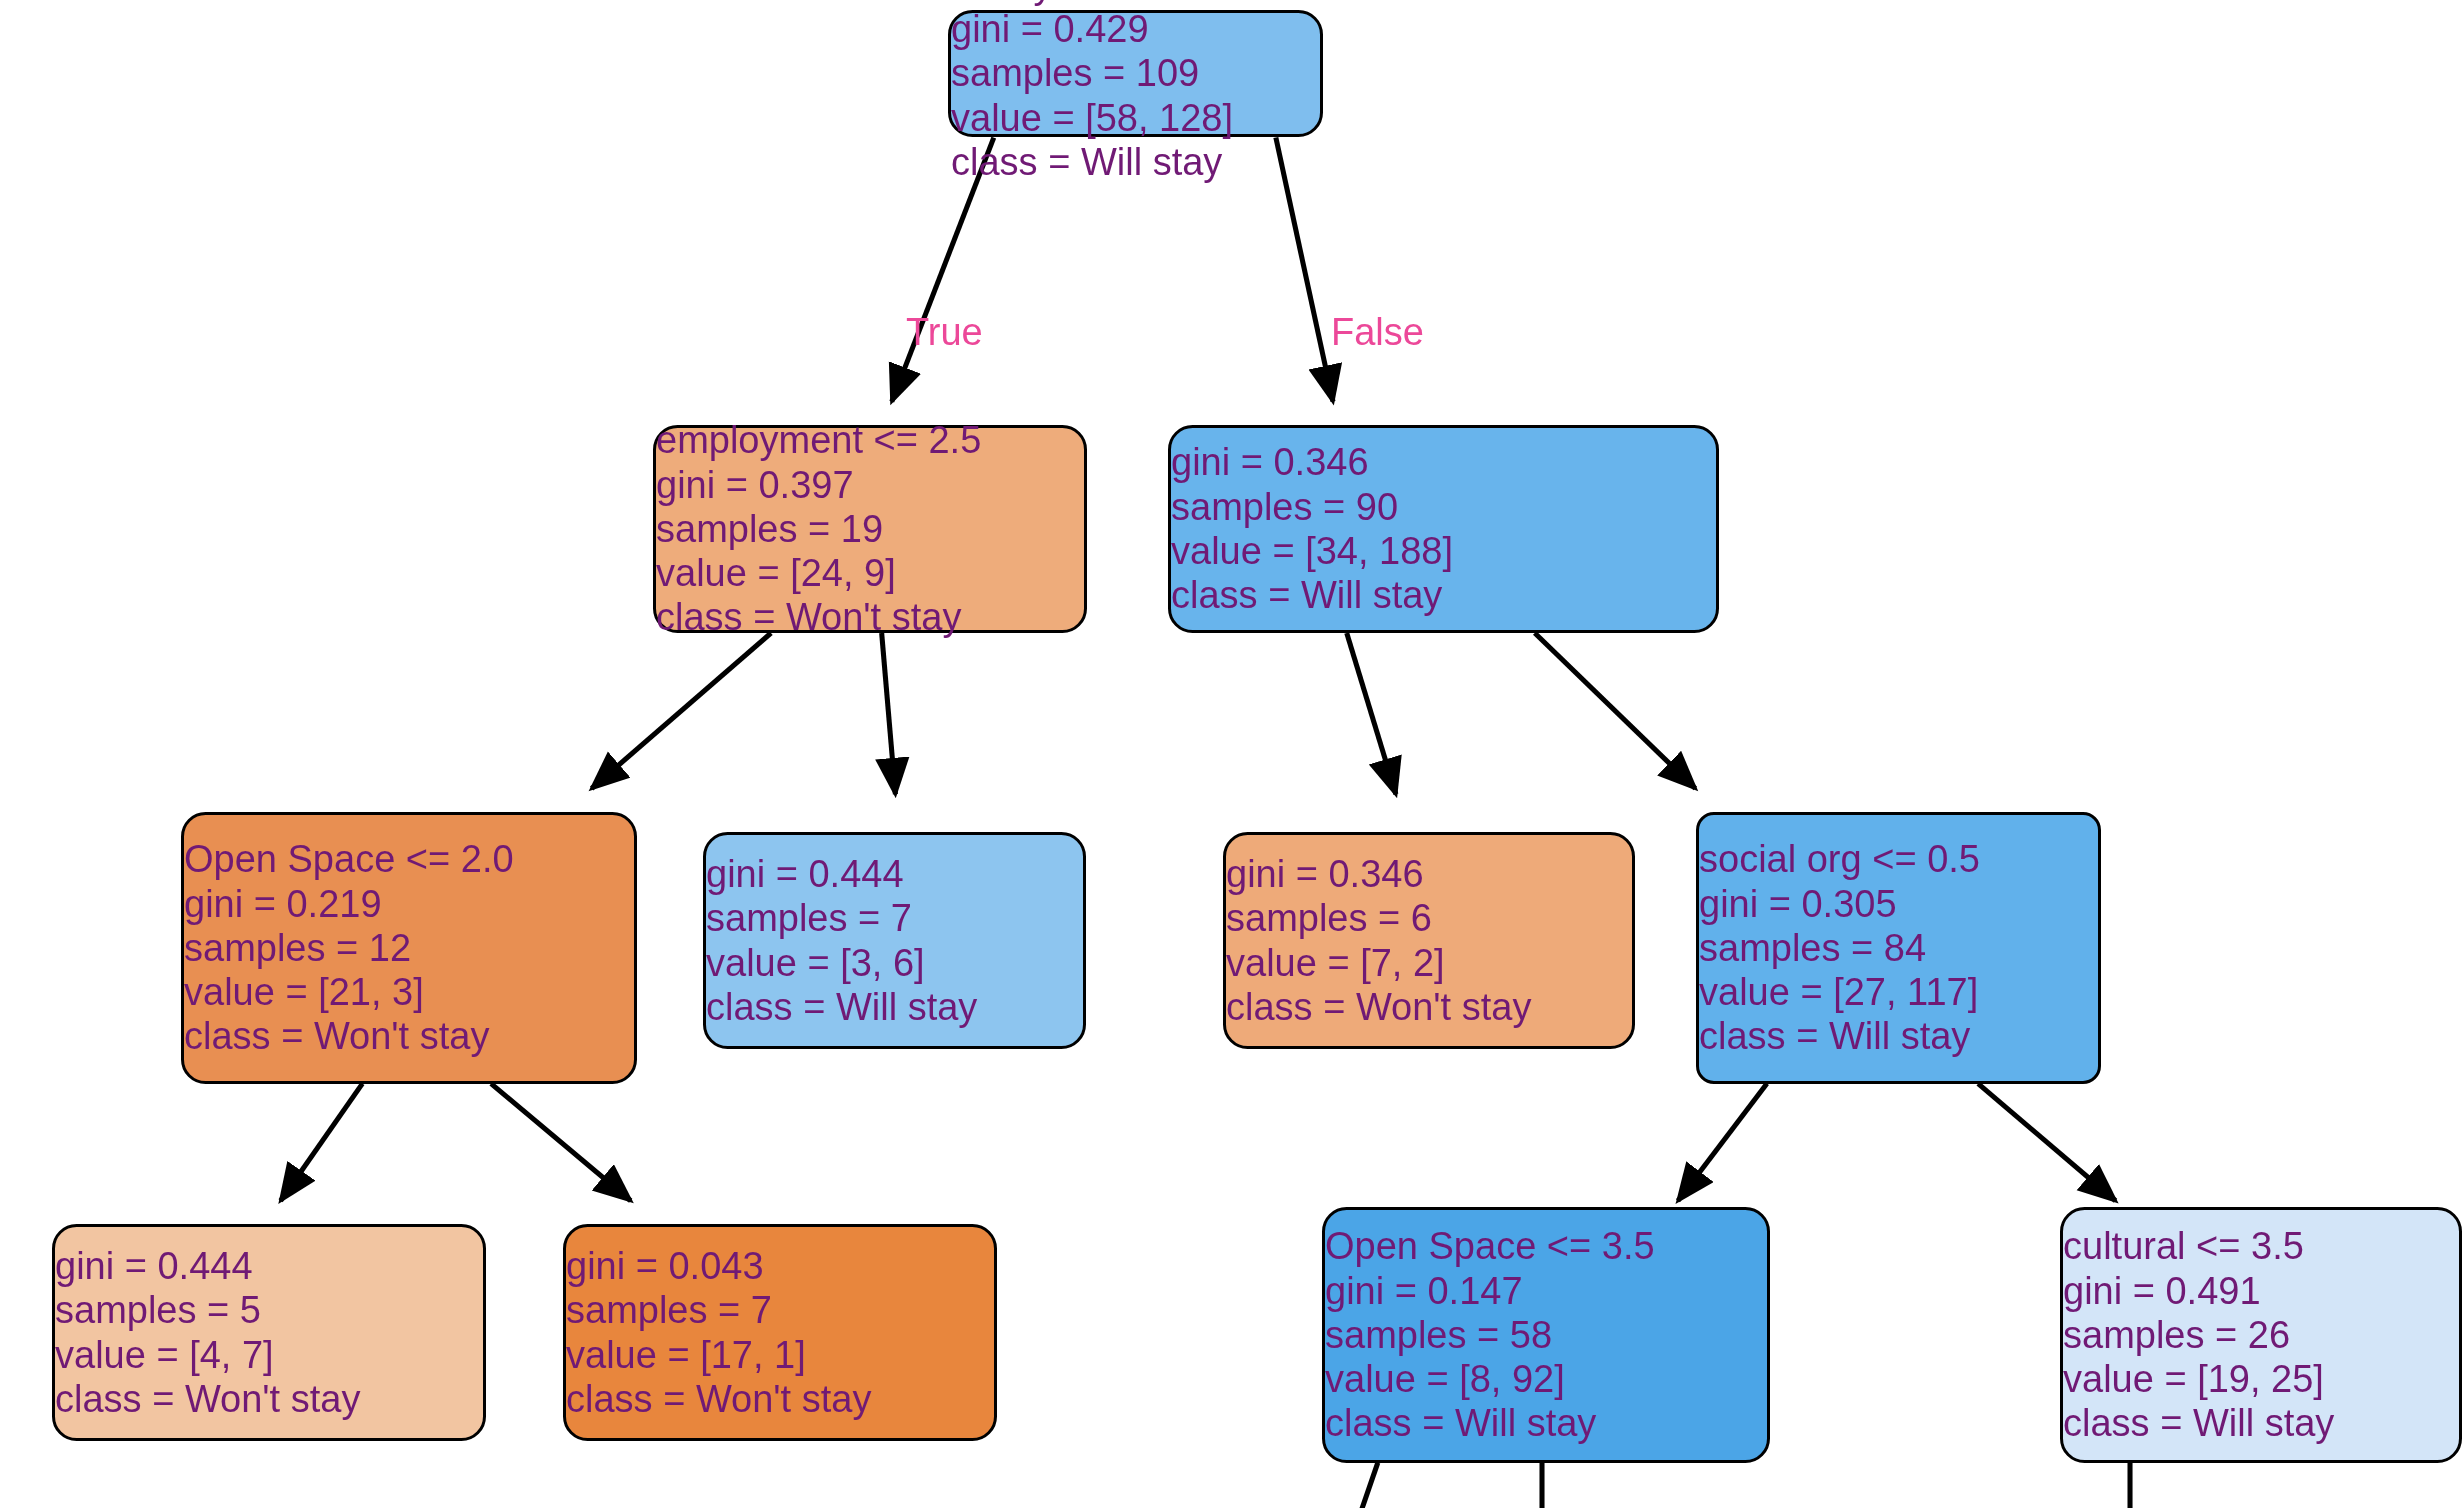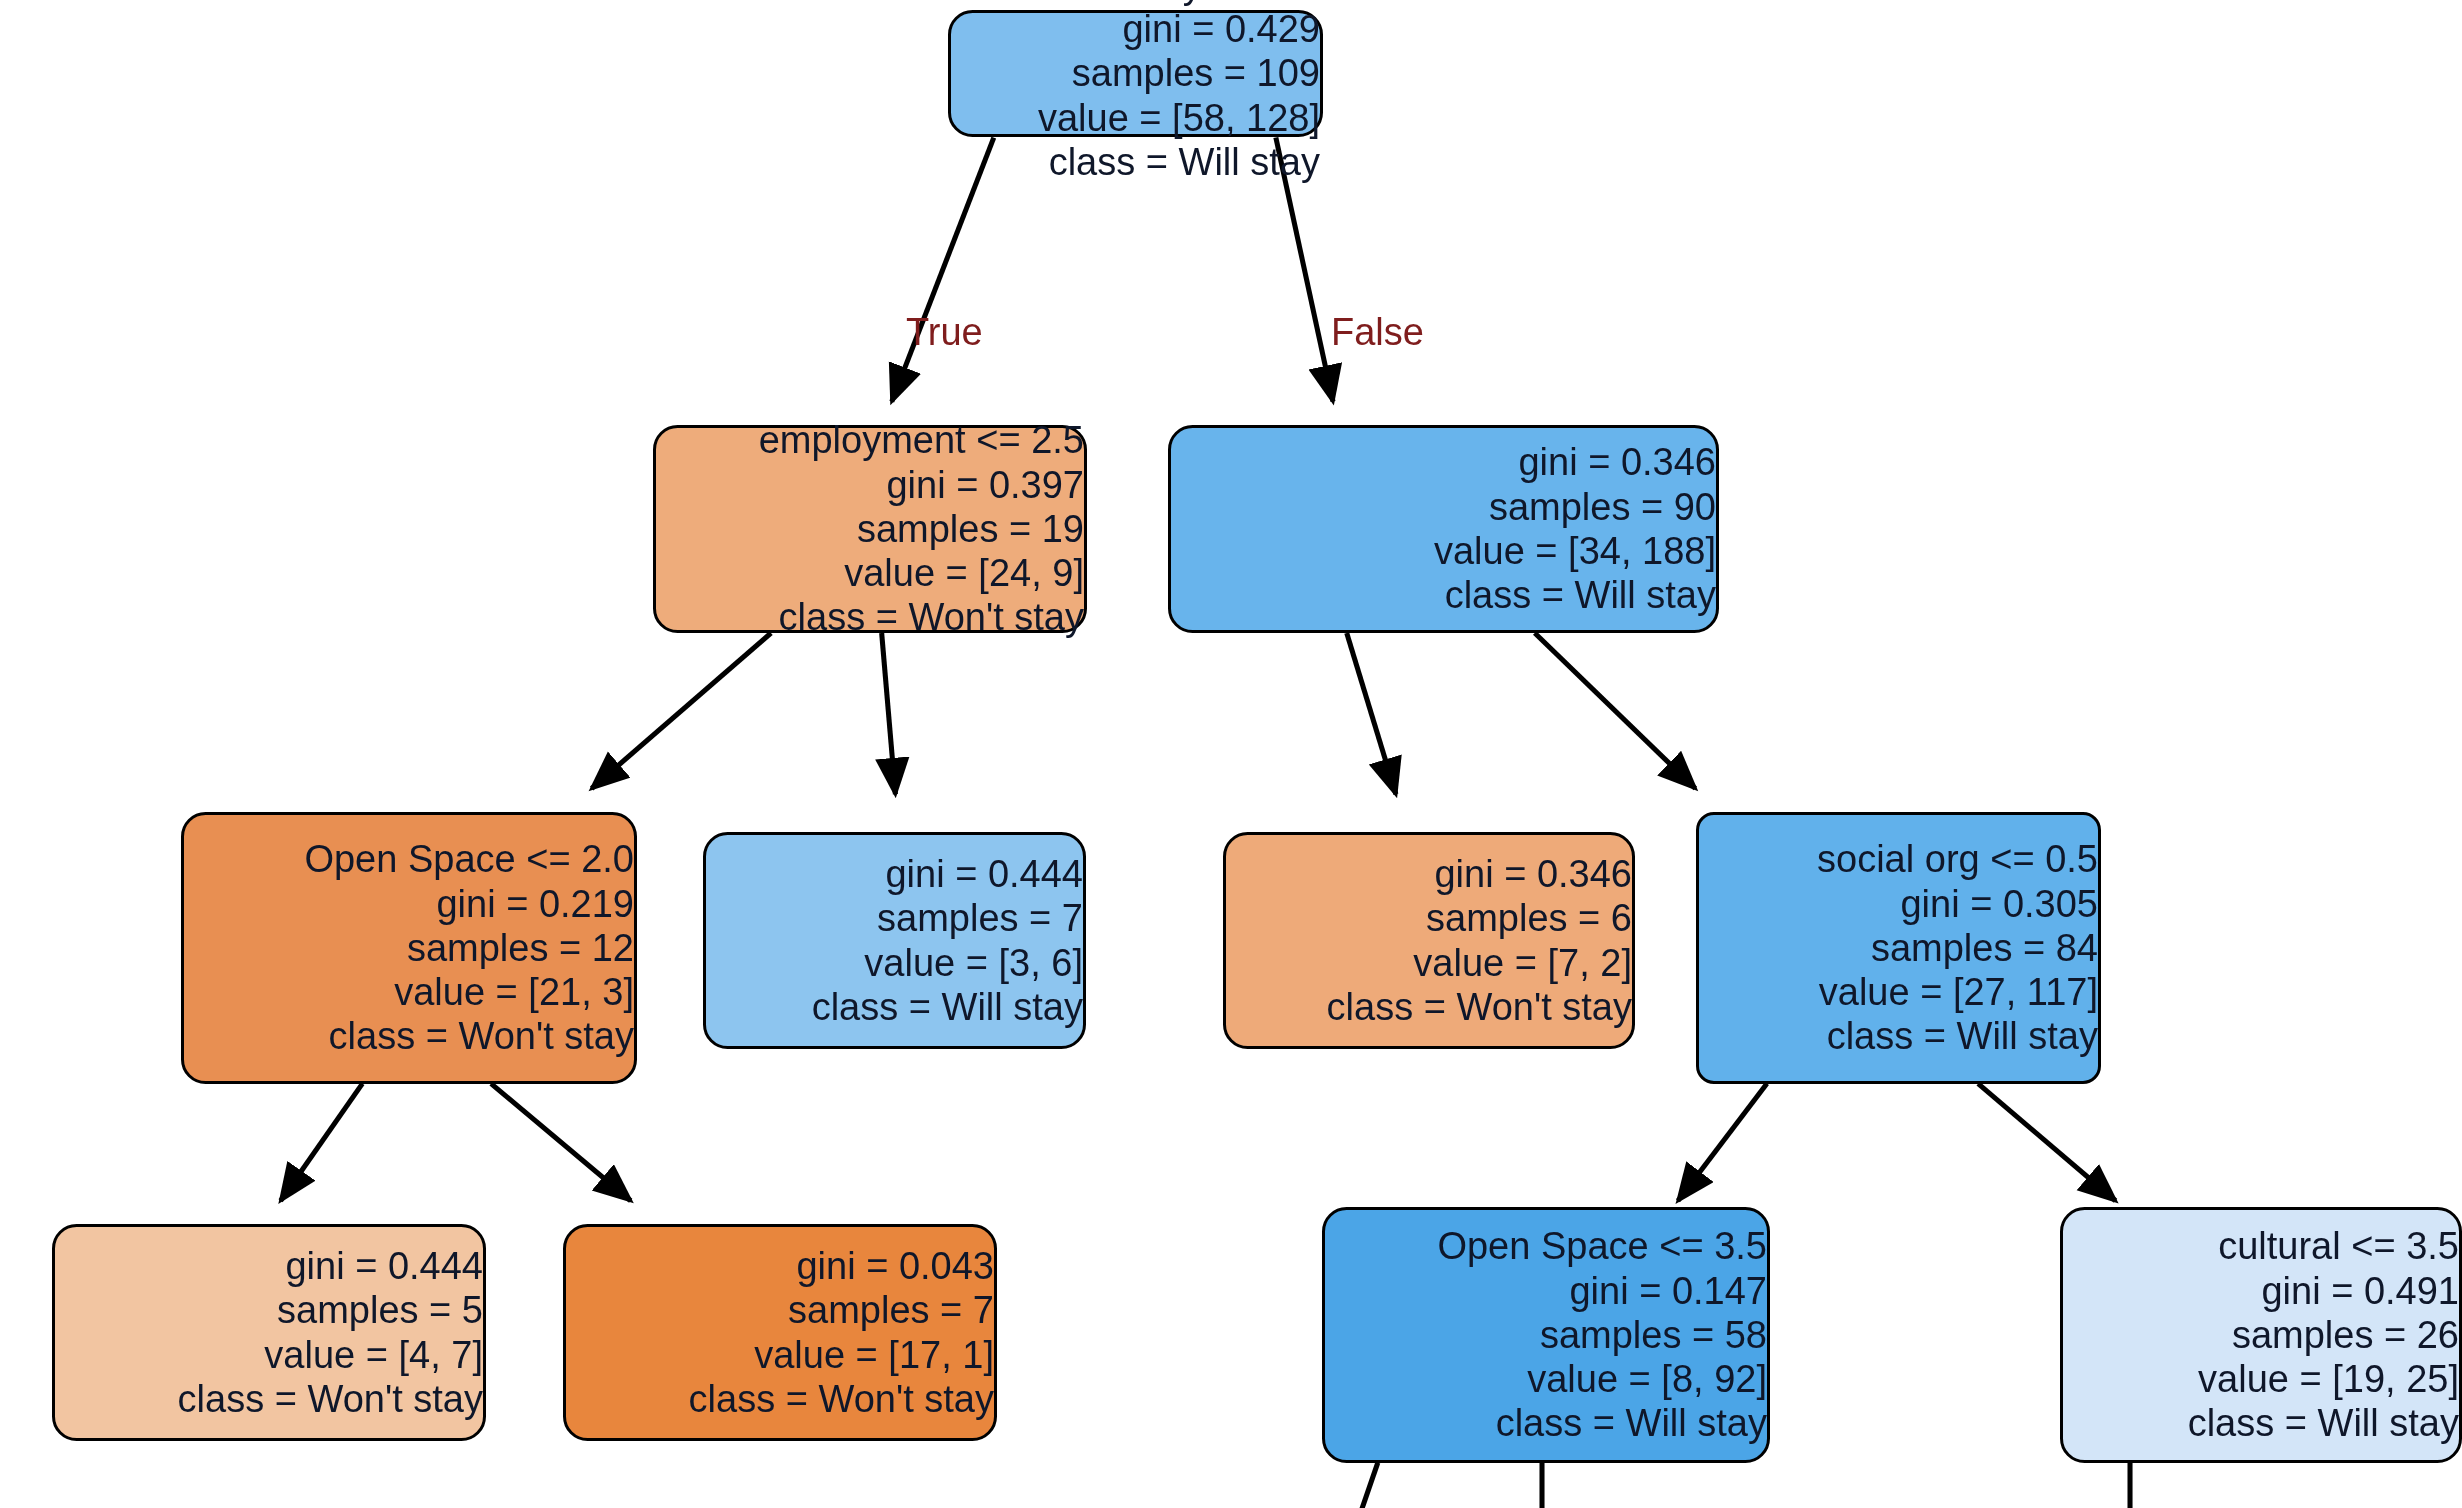--- a/index.html
+++ b/index.html
@@ -23,36 +23,36 @@
     height: 1509px;
     pointer-events: none;
   }
   .tree-node {
     position: absolute;
     box-sizing: border-box;
     border: 3.6px solid #000000;
     border-radius: 24.6px;
     display: flex;
     flex-direction: column;
-    align-items: flex-end;
+    align-items: flex-start;
     justify-content: center;
     text-align: center;
-    color: #0f172a;
+    color: #701a75;
     font-size: 38px;
     line-height: 1.165;
     white-space: nowrap;
     z-index: 2;
   }
   .node-line {
     display: block;
   }
   .edge-label {
     position: absolute;
     font-size: 38px;
-    color: #7f1d1d;
+    color: #ec4899;
     white-space: nowrap;
     z-index: 3;
   }
 </style>
 </head>
 <body>
 
 <div id="tree-canvas">
 
   <svg id="edge-layer" viewBox="0 0 3404 2086" xmlns="http://www.w3.org/2000/svg">

